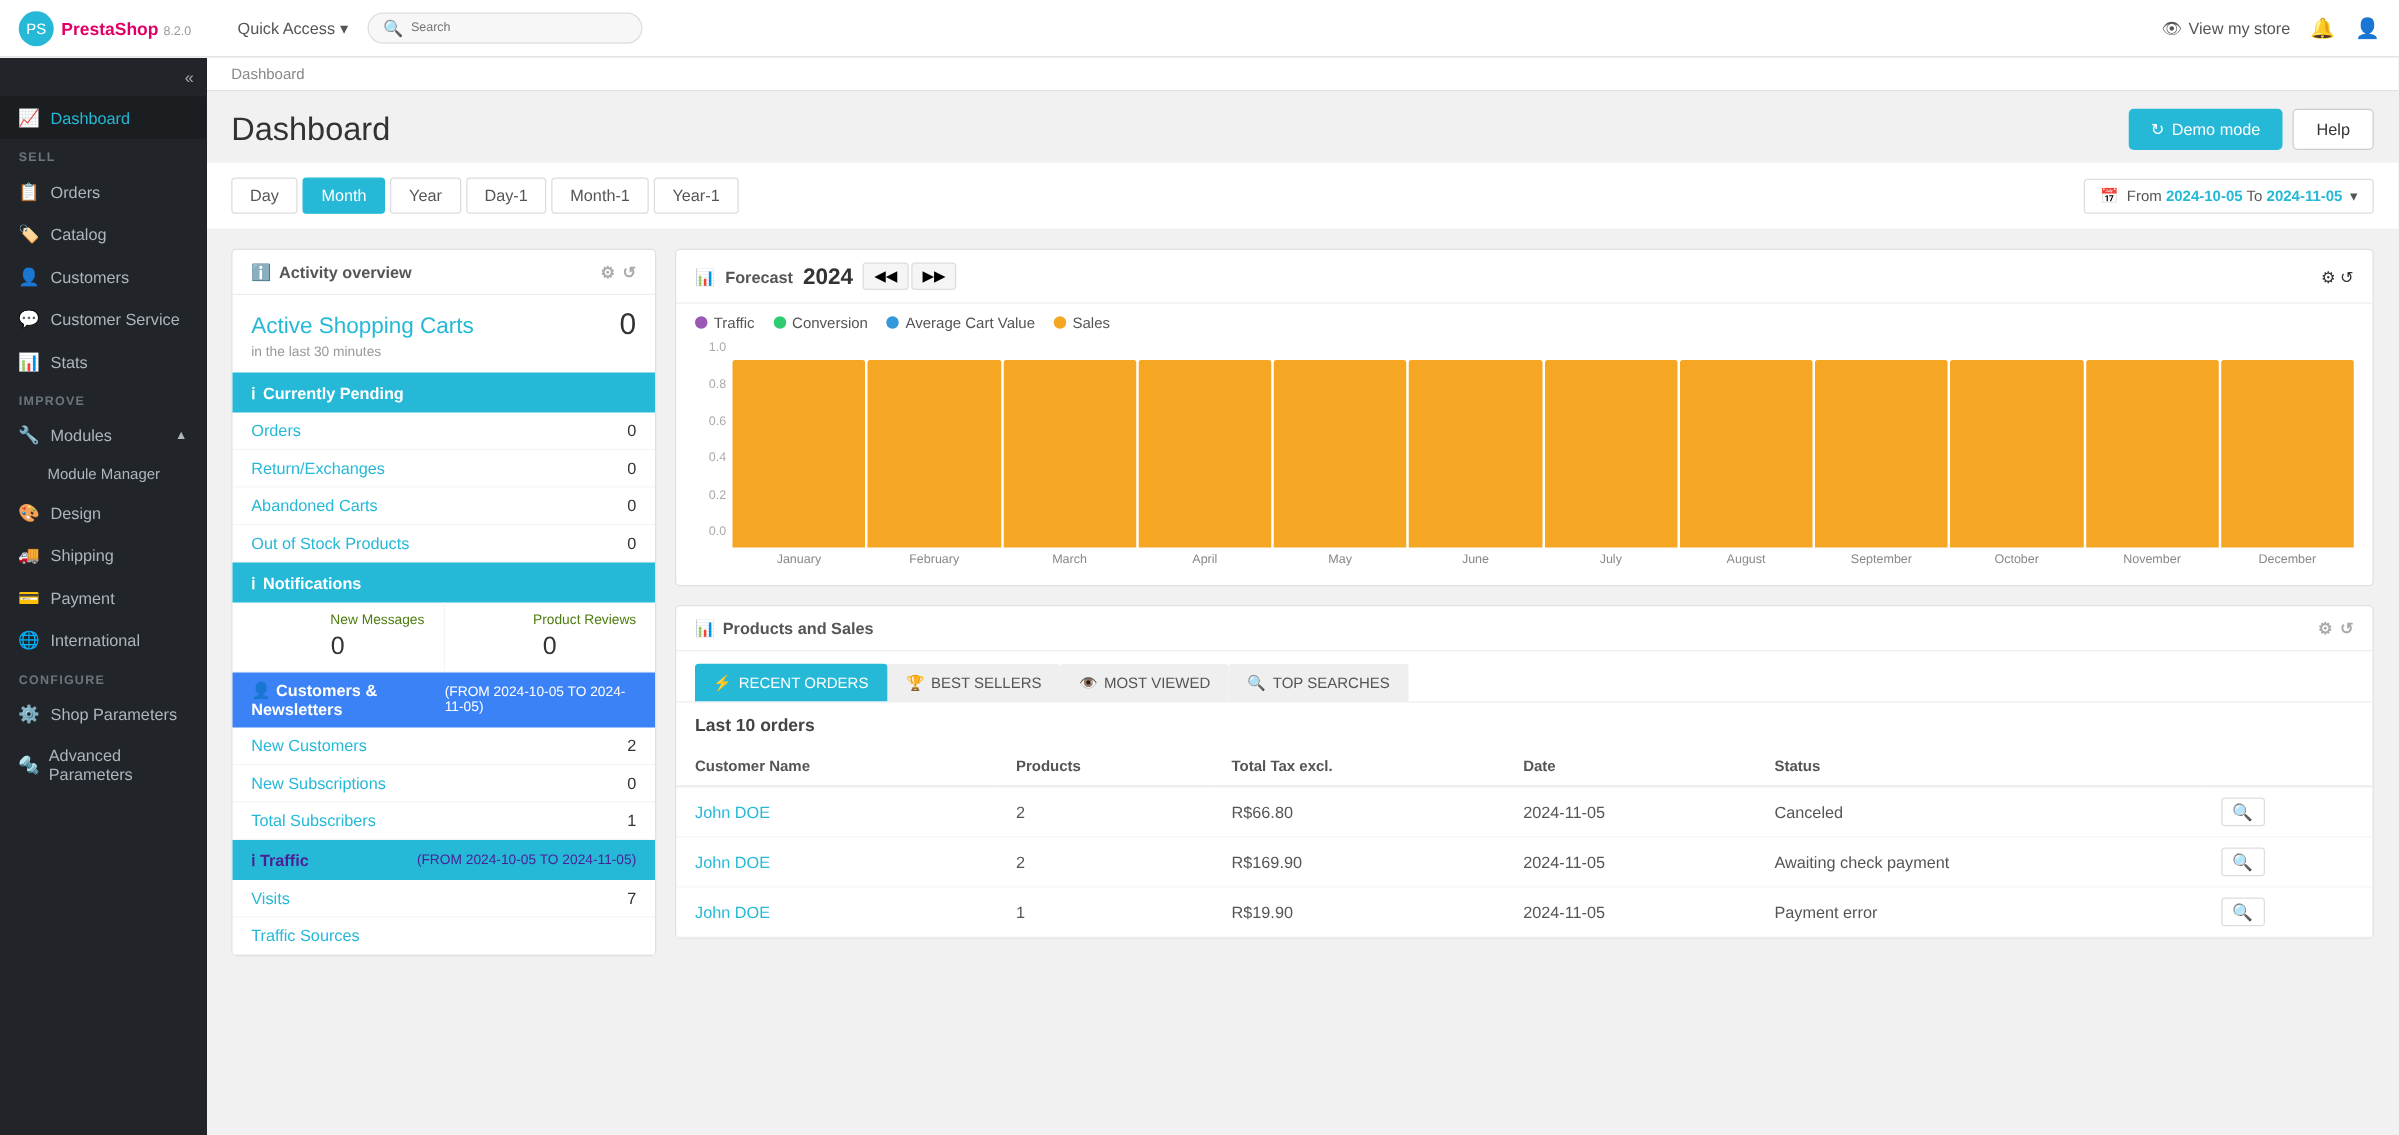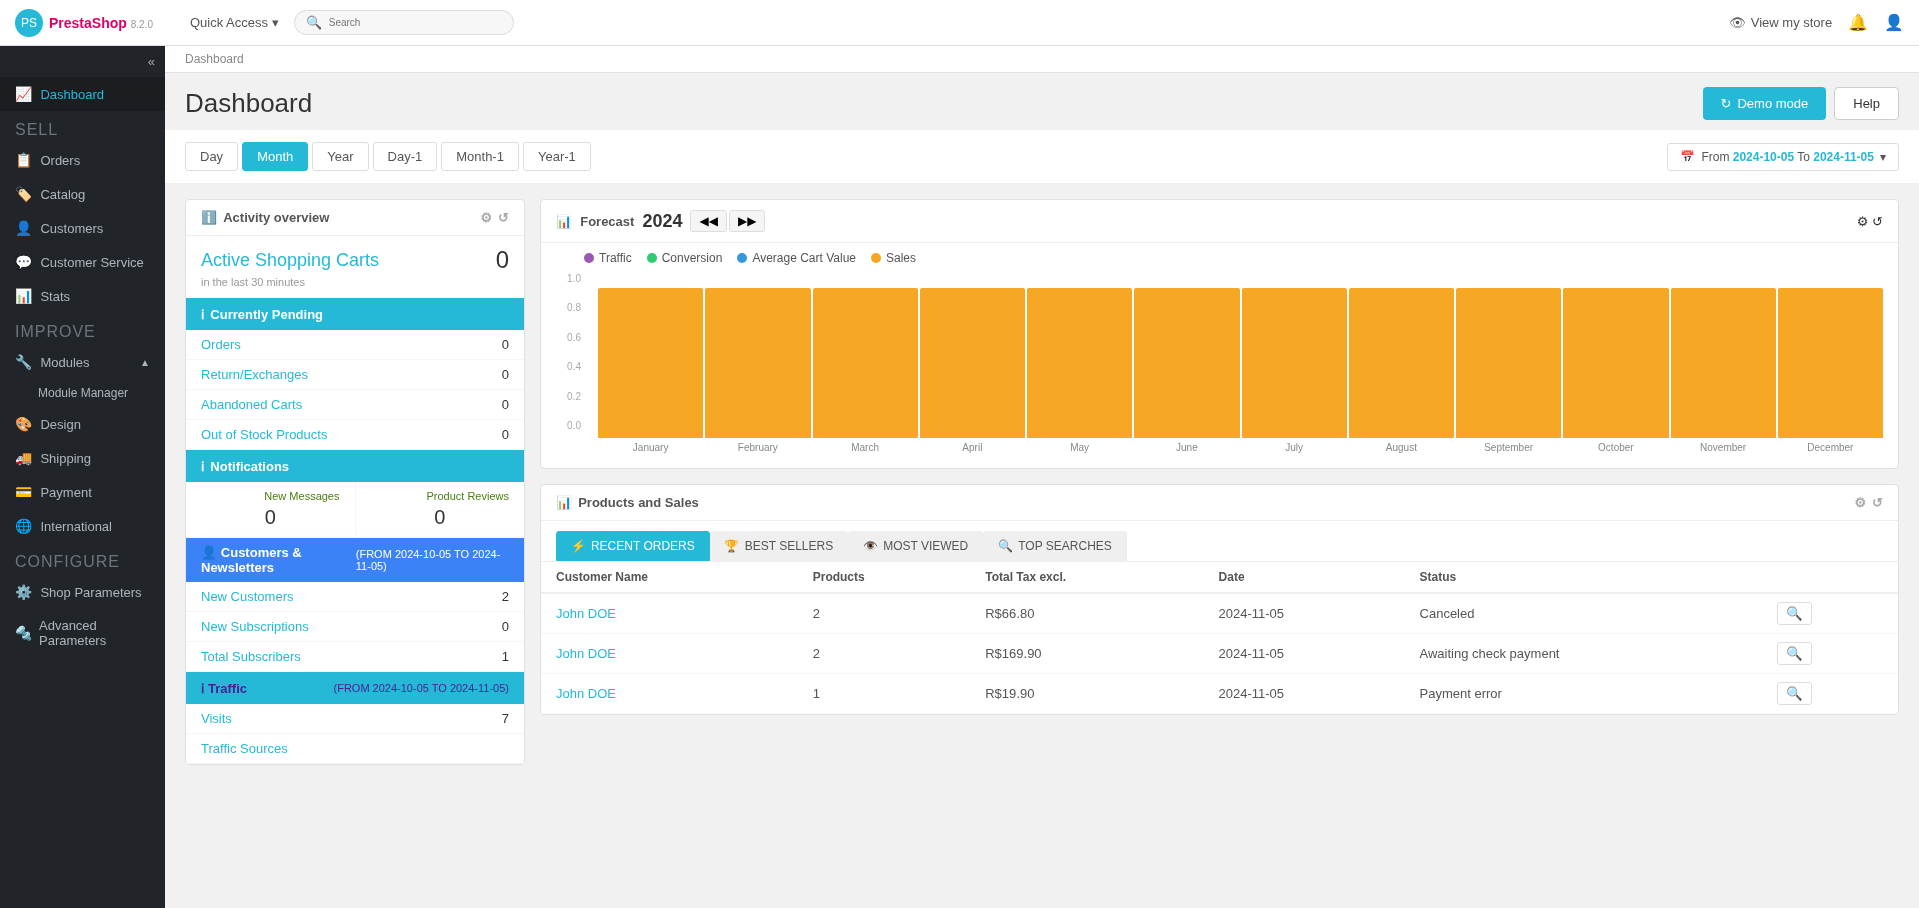--- a/index.html
+++ b/index.html
@@ -62,21 +62,21 @@
     }
     .sidebar::-webkit-scrollbar { width: 4px; }
     .sidebar::-webkit-scrollbar-track { background: #212529; }
     .sidebar::-webkit-scrollbar-thumb { background: #444; }
 
     .sidebar-toggle {
       display: flex; justify-content: flex-end; padding: 8px 10px;
       color: #aaa; cursor: pointer;
     }
     .sidebar-section-label {
-      color: #6c757d; font-size: 16px; font-weight: normal;
+      color: #6c757d; font-size: 10px; font-weight: bold;
       padding: 10px 15px 4px; text-transform: uppercase; letter-spacing: 1px;
     }
     .sidebar-item {
       display: flex; align-items: center; gap: 8px;
       padding: 9px 15px; color: #adb5bd; cursor: pointer;
       text-decoration: none; font-size: 13px;
       transition: background 0.15s;
     }
     .sidebar-item:hover, .sidebar-item.active { background: #1a1e21; color: #fff; }
     .sidebar-item.active { color: #25b9d7; }
@@ -215,30 +215,30 @@
       border-bottom: 1px solid #eee; justify-content: space-between;
     }
     .forecast-left { display: flex; align-items: center; gap: 8px; }
     .forecast-year { font-size: 18px; font-weight: bold; color: #333; }
     .year-nav { display: flex; gap: 2px; }
     .year-btn {
       background: #f5f5f5; border: 1px solid #ddd;
       padding: 3px 8px; cursor: pointer; font-size: 12px; border-radius: 3px;
     }
     .forecast-legend {
-      display: flex; gap: 15px; padding: 8px 15px; flex-wrap: wrap; margin-left: 28px;
+      display: flex; gap: 15px; padding: 8px 15px; flex-wrap: wrap;
     }
     .legend-item {
       display: flex; align-items: center; gap: 5px;
       font-size: 12px; color: #555; cursor: pointer;
     }
     .legend-dot { width: 10px; height: 10px; border-radius: 50%; }
     .bar-chart {
       display: flex; align-items: flex-end;
-      height: 180px; gap: 2px; position: relative; margin-left: 12px;
+      height: 180px; gap: 2px; position: relative;
     }
     .bar-group { flex: 1; display: flex; flex-direction: column; align-items: center; }
     .bar { width: 100%; background: #f5a623; border-radius: 2px 2px 0 0; }
     .bar-label { font-size: 10px; color: #888; margin-top: 4px; text-align: center; }
 
     
     .chart-wrapper { display: flex; gap: 5px; }
     .y-axis { display: flex; flex-direction: column; justify-content: space-between; align-items: flex-end; padding-bottom: 22px; font-size: 10px; color: #aaa; min-width: 25px; }
 
     
@@ -621,20 +621,21 @@
             <button class="products-tab">
               <span class="tab-icon">👁️</span>
               <span>MOST VIEWED</span>
             </button>
             <button class="products-tab">
               <span class="tab-icon">🔍</span>
               <span>TOP SEARCHES</span>
             </button>
           </div>
 
+          <div class="orders-section-title">Last 10 orders</div>
 
           <table class="orders-table">
             <thead>
               <tr>
                 <th>Customer Name</th>
                 <th>Products</th>
                 <th>Total Tax excl.</th>
                 <th>Date</th>
                 <th>Status</th>
                 <th></th>

